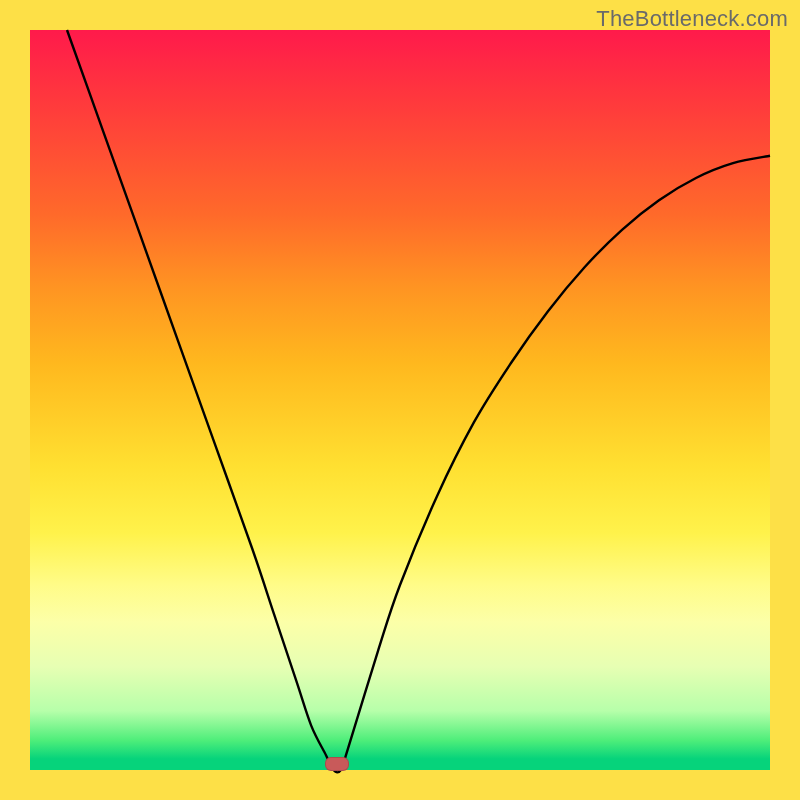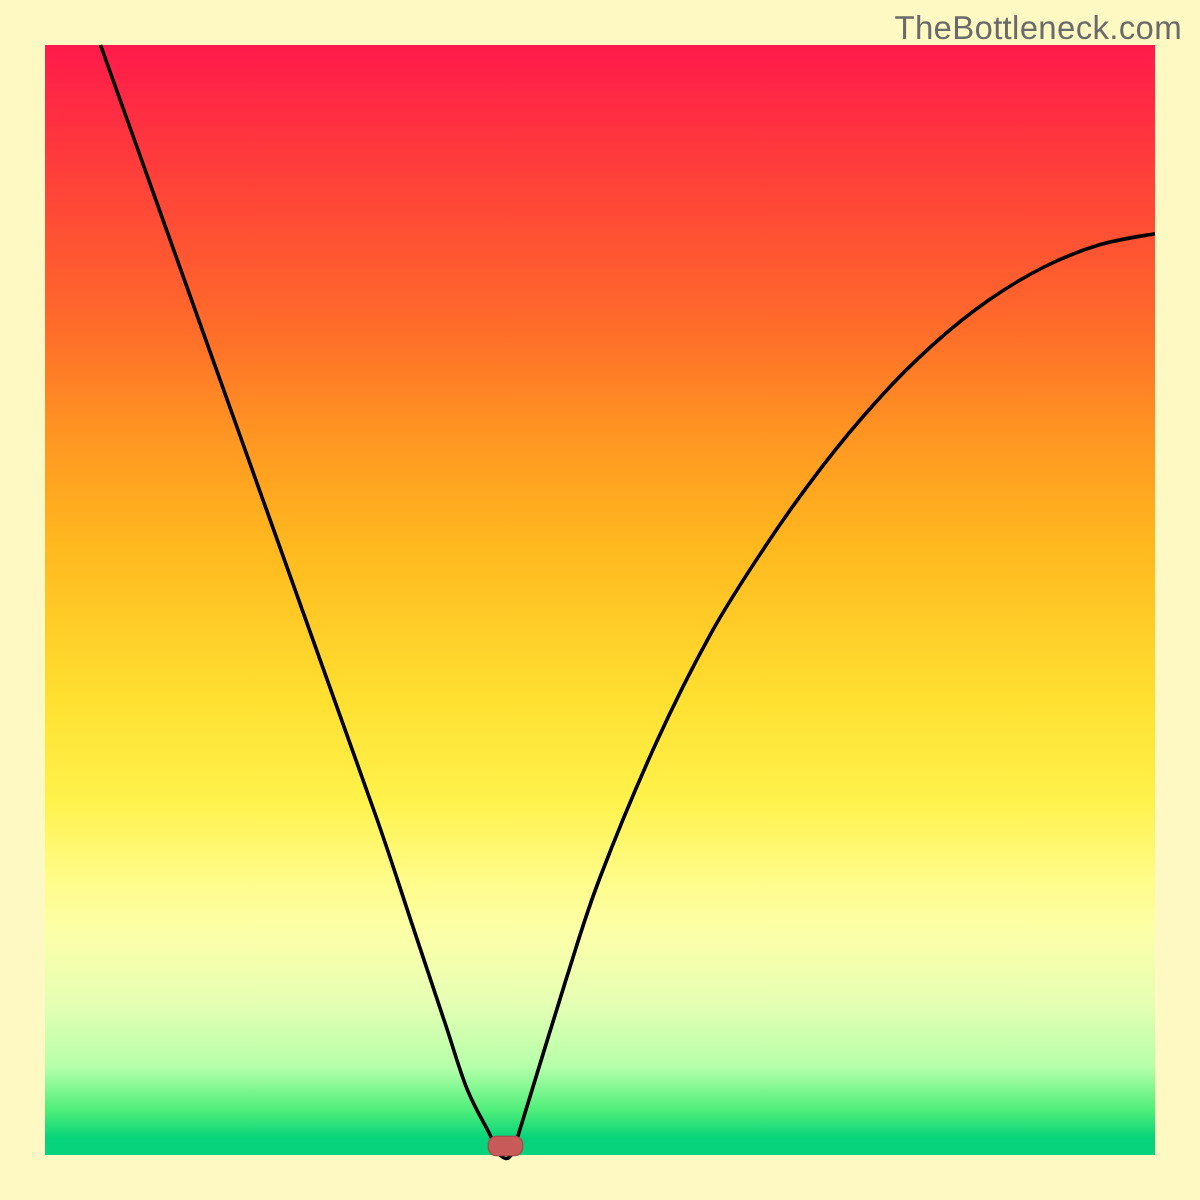--- a/index.html
+++ b/index.html
@@ -8,21 +8,21 @@
     width: 800px;
     height: 800px;
     overflow: hidden;
     background: #000;
     font-family: Arial, Helvetica, sans-serif;
   }
   .frame {
     position: relative;
     width: 800px;
     height: 800px;
-    background: #fef9c3;
+    background: #fde047;
   }
   .plot {
     position: absolute;
     left: 30px;
     top: 30px;
     width: 740px;
     height: 740px;
     background: linear-gradient(
       to bottom,
       #ff1a4b 0%,

